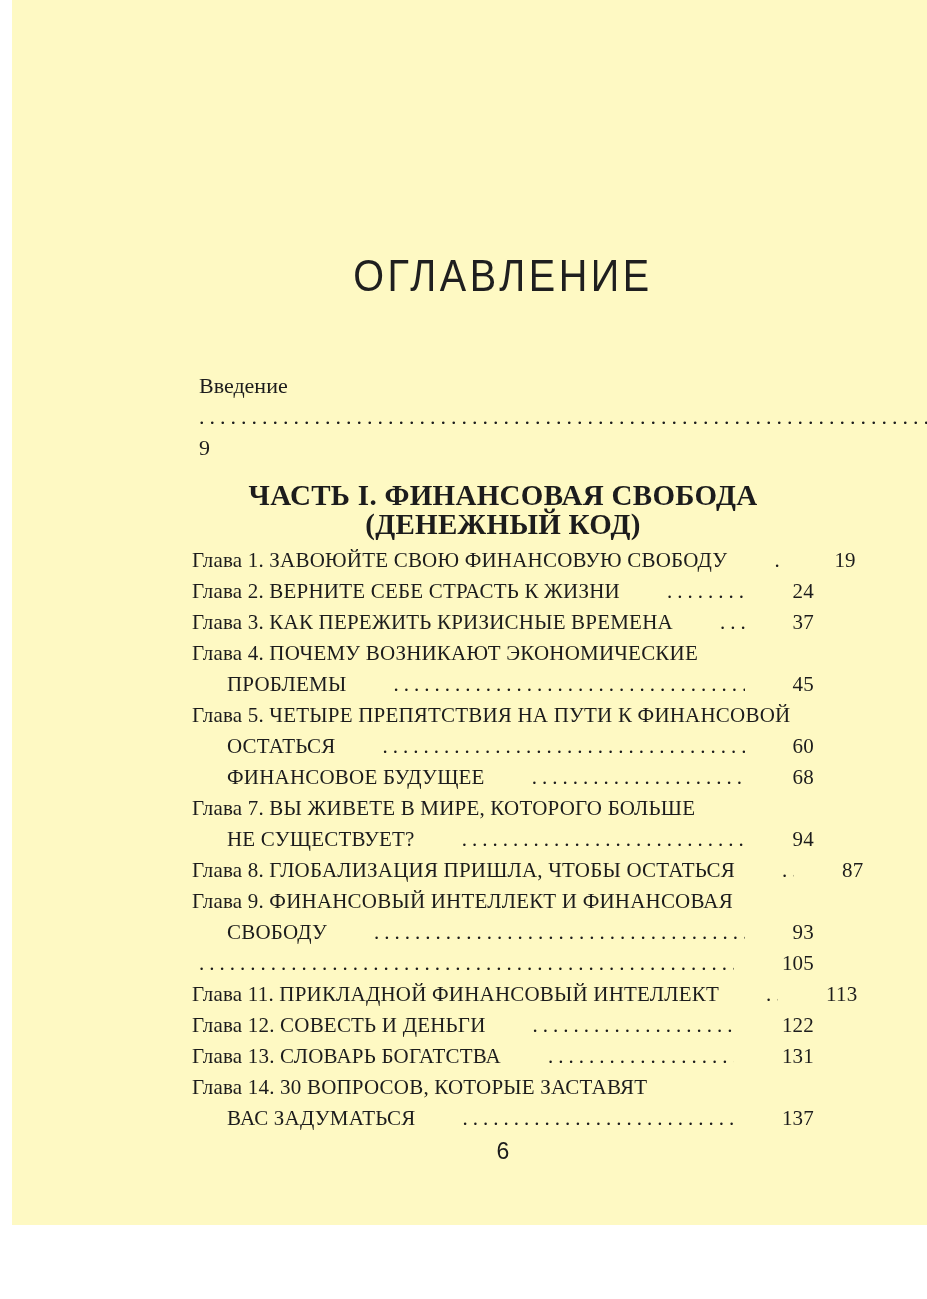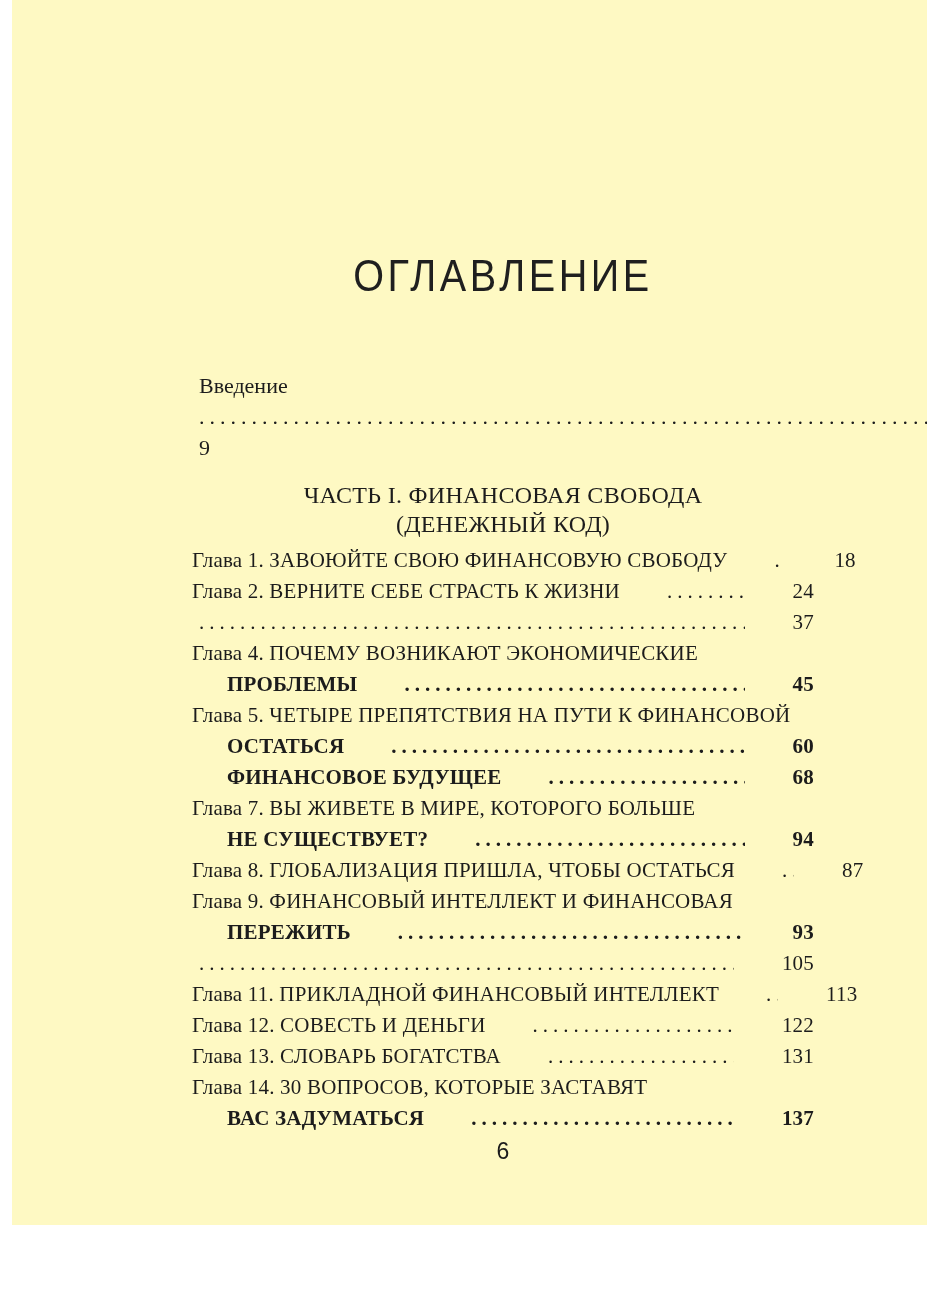--- a/index.html
+++ b/index.html
@@ -42,40 +42,40 @@
     display: flex;
     align-items: baseline;
     font-size: 22px;
     line-height: 31px;
     flex-direction: column;
   }
 
   .part-heading {
     margin-top: 18px;
     text-align: center;
-    font-size: 24px;
-    font-weight: normal;
+    font-size: 29px;
+    font-weight: bold;
     line-height: 29px;
     letter-spacing: 0.3px;
   }
 
   .entries {
     margin-top: 6px;
     font-size: 21px;
   }
 
   .line {
     display: flex;
     align-items: baseline;
     line-height: 31px;
     letter-spacing: 0.2px;
     gap: 40px;
   }
 
-  .line.cont { padding-left: 35px; font-weight: bold; }
+  .line.cont { padding-left: 35px; }
 
   .entry-text { white-space: nowrap; }
 
   .dots {
     flex: 1 1 auto;
     overflow: hidden;
     white-space: nowrap;
     margin: 0 2px 0 7px;
     min-width: 12px;
   }
@@ -118,36 +118,37 @@
     <h2 class="part-heading">
       <span>ЧАСТЬ I. ФИНАНСОВАЯ СВОБОДА</span><br>
       <span>(ДЕНЕЖНЫЙ КОД)</span>
     </h2>
 
     <div class="entries">
   <div class="entry-row">
     <div class="line line1">
       <span class="entry-text">Глава 1. ЗАВОЮЙТЕ СВОЮ ФИНАНСОВУЮ СВОБОДУ</span>
       <span class="dots"></span>
-      <span class="pagenum">18</span>
+      <span class="pagenum">19</span>
     </div>
 
   </div>
 
   <div class="entry-row">
     <div class="line line1">
       <span class="entry-text">Глава 2. ВЕРНИТЕ СЕБЕ СТРАСТЬ К ЖИЗНИ</span>
       <span class="dots"></span>
       <span class="pagenum">24</span>
     </div>
 
   </div>
 
   <div class="entry-row">
     <div class="line line1">
+      <span class="entry-text">Глава 3. КАК ПЕРЕЖИТЬ КРИЗИСНЫЕ ВРЕМЕНА</span>
       <span class="dots"></span>
       <span class="pagenum">37</span>
     </div>
 
   </div>
 
   <div class="entry-row">
     <div class="line line1">
       <span class="entry-text">Глава 4. ПОЧЕМУ ВОЗНИКАЮТ ЭКОНОМИЧЕСКИЕ</span>
 
@@ -199,21 +200,21 @@
     </div>
 
   </div>
 
   <div class="entry-row">
     <div class="line line1">
       <span class="entry-text">Глава 9. ФИНАНСОВЫЙ ИНТЕЛЛЕКТ И ФИНАНСОВАЯ</span>
 
     </div>
     <div class="line line2 cont">
-      <span class="entry-text">ПЕРЕЖИТЬ</span>
+      <span class="entry-text">СВОБОДУ</span>
       <span class="dots"></span>
       <span class="pagenum">93</span>
     </div>
   </div>
 
   <div class="entry-row">
     <div class="line line1">
       <span class="dots"></span>
       <span class="pagenum">105</span>
     </div>

